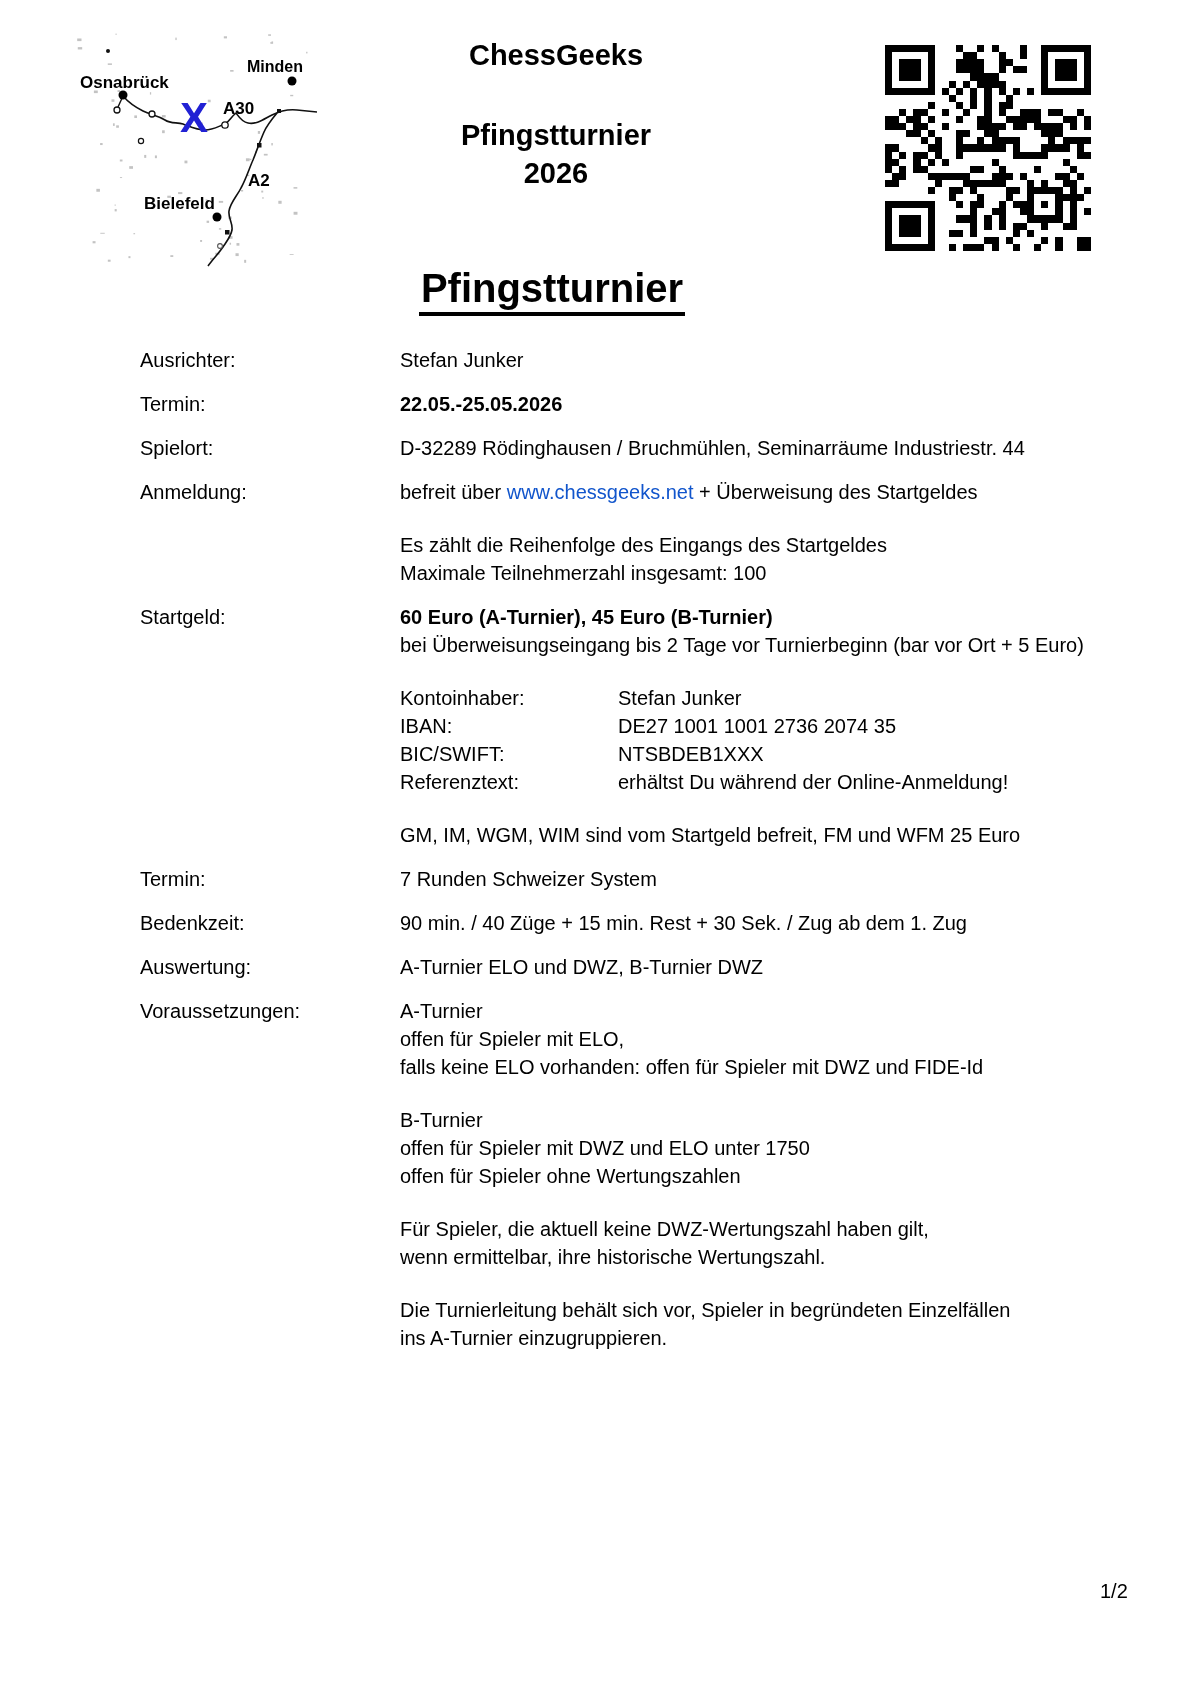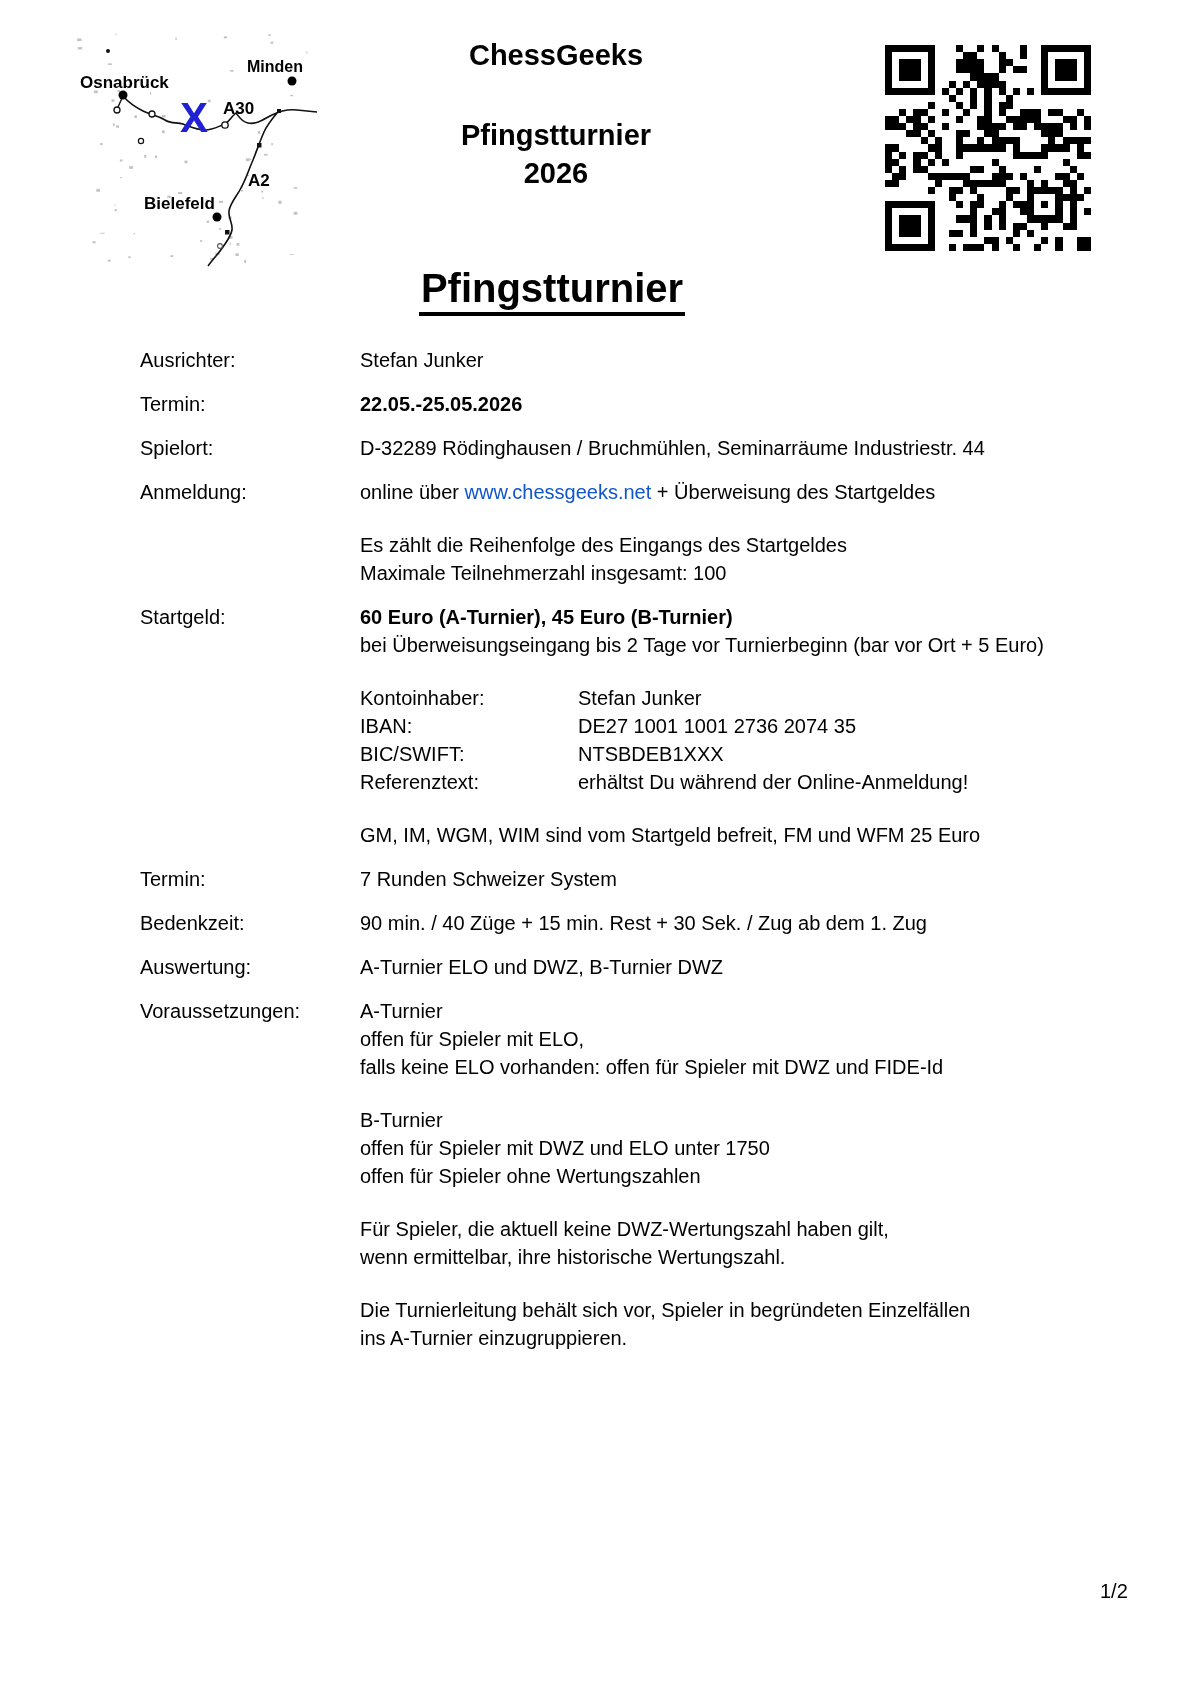--- a/index.html
+++ b/index.html
@@ -20,21 +20,21 @@
   .doc-title{
     position:absolute;left:0;top:266px;width:1104px;text-align:center;
     font-size:40px;font-weight:bold;
   }
   .doc-title span{display:inline-block;border-bottom:4px solid #000;padding:0 2px 1px 2px;}
   
   .body{
     position:absolute;left:140px;top:346px;width:1020px;
     font-size:20px;line-height:28px;white-space:nowrap;
   }
-  .sec{display:flex;}
+  .sec{display:flex;gap:40px;}
   .sec + .sec{margin-top:16px;}
   .lbl{width:220px;flex:0 0 220px;}
   .cnt{flex:1 1 auto;}
   .b{font-weight:bold;}
   .u{}
   .sp{height:25px;}
   a.link{color:#1155cc;cursor:pointer;}
   .bank-row{display:flex;}
   .bank-lbl{width:218px;flex:0 0 218px;}
   
@@ -444,21 +444,21 @@
   </div>
 
   <div class="sec">
     <div class="lbl">Spielort:</div>
     <div class="cnt">D-32289 Rödinghausen / Bruchmühlen, Seminarräume Industriestr. 44</div>
   </div>
 
   <div class="sec">
     <div class="lbl">Anmeldung:</div>
     <div class="cnt">
-      <div><span>online über </span><a class="link">www.chessgeeks.net</a><span> + Überweisung des Startgeldes</span></div>
+      <div><span>befreit über </span><a class="link">www.chessgeeks.net</a><span> + Überweisung des Startgeldes</span></div>
       <div class="sp"></div>
       <div class="u">Es zählt die Reihenfolge des Eingangs des Startgeldes</div>
       <div>Maximale Teilnehmerzahl insgesamt: 100</div>
     </div>
   </div>
 
   <div class="sec">
     <div class="lbl">Startgeld:</div>
     <div class="cnt">
       <div class="b">60 Euro (A-Turnier), 45 Euro (B-Turnier)</div>

